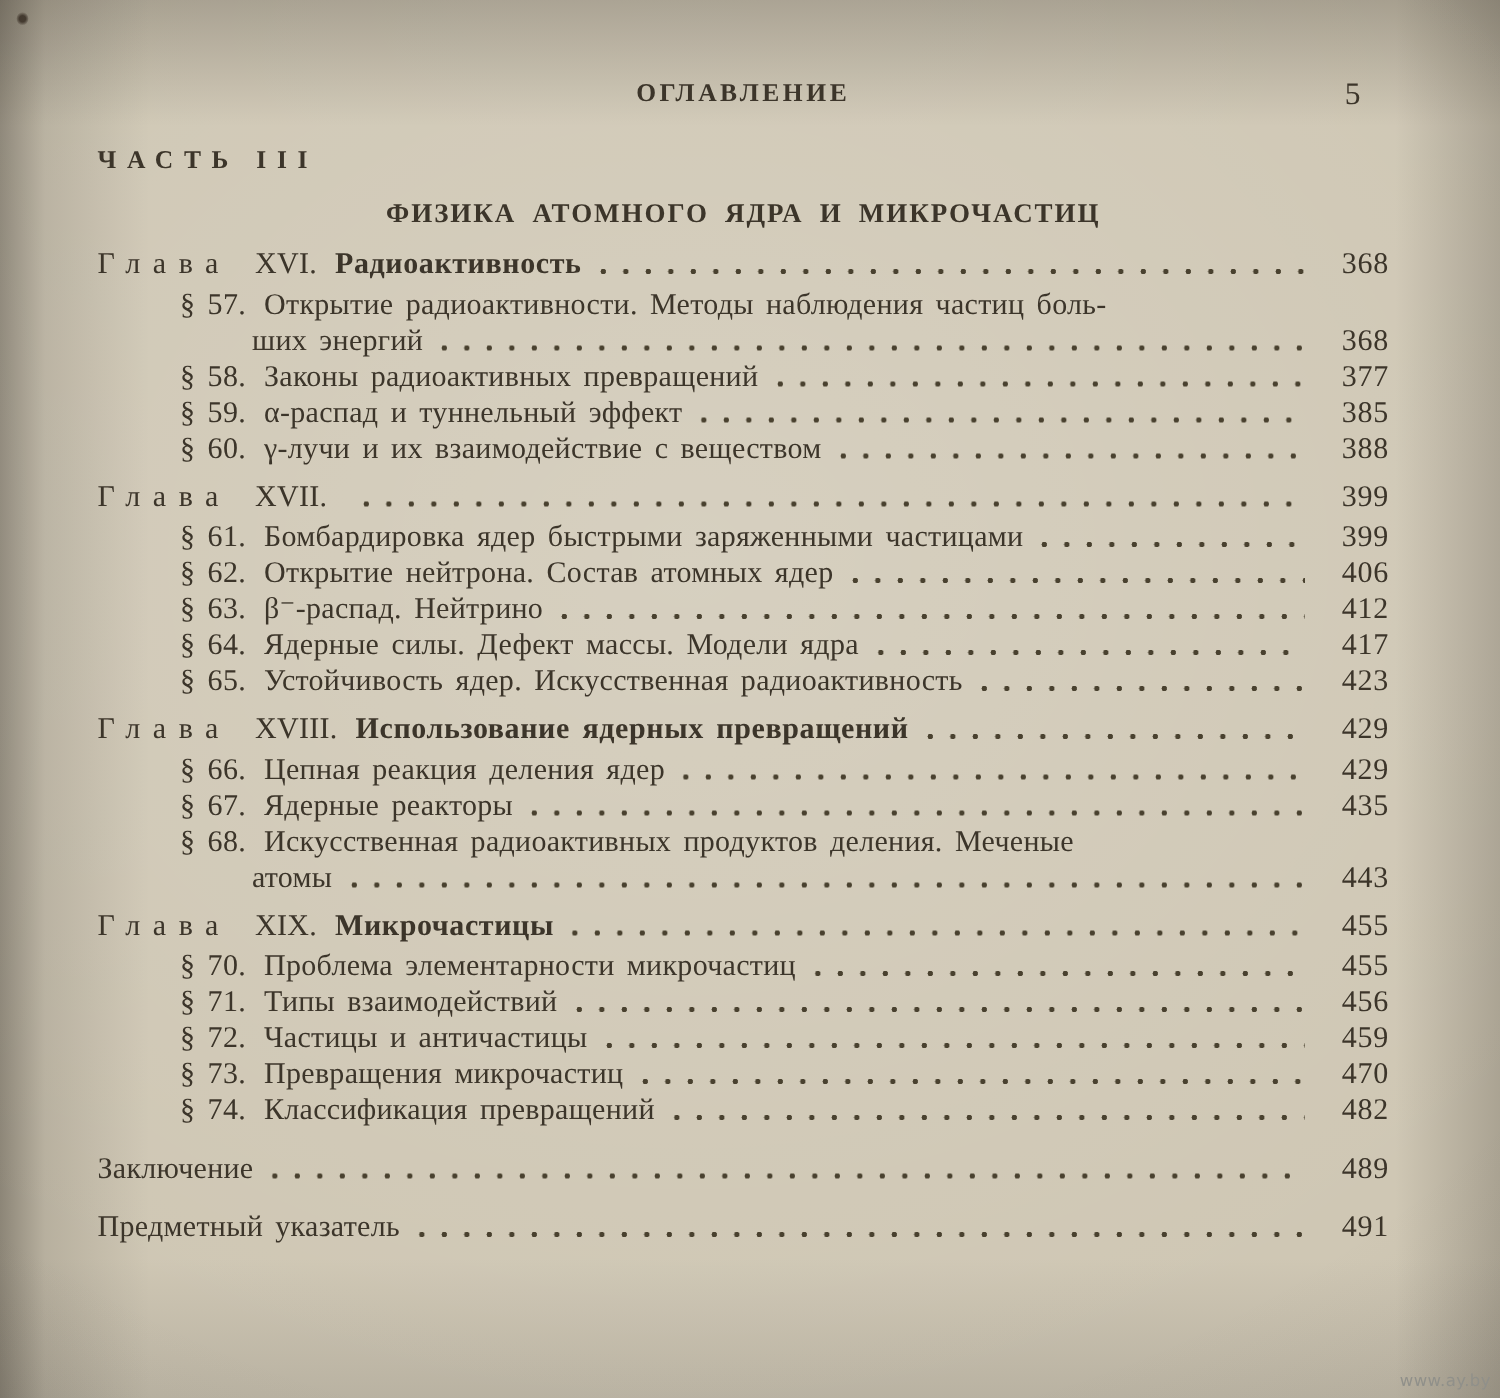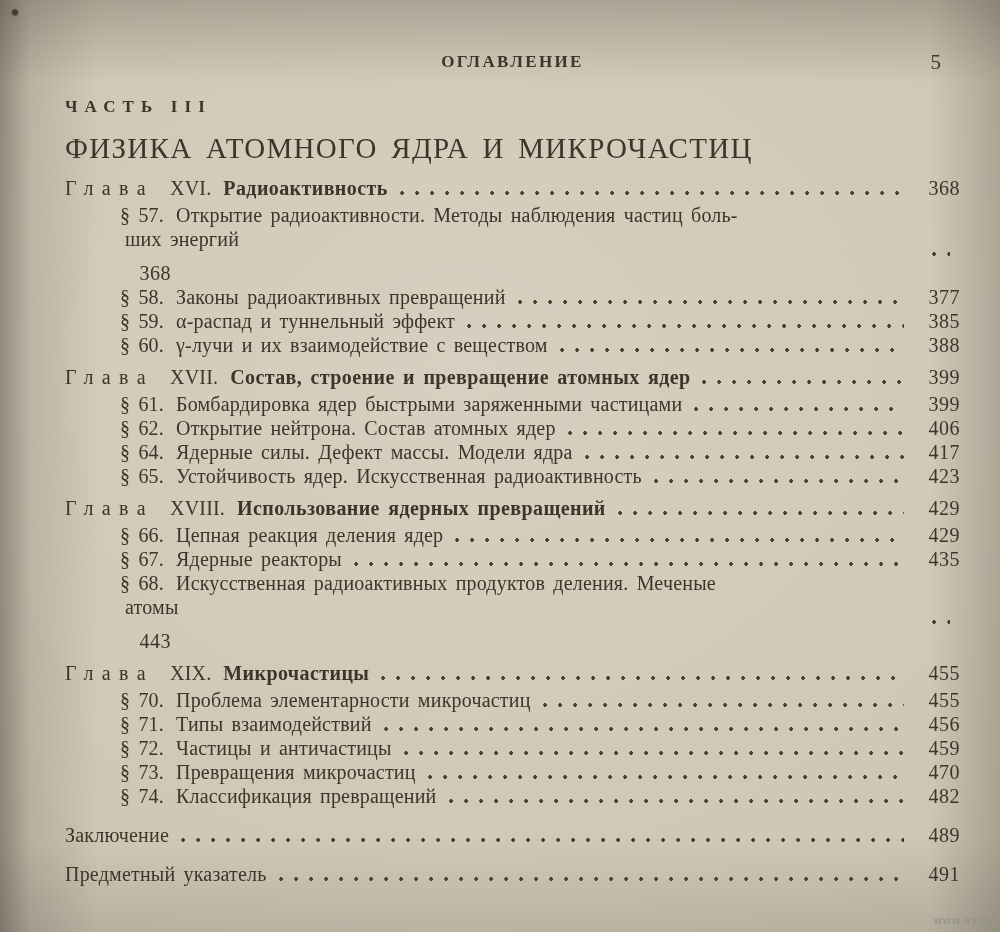--- a/index.html
+++ b/index.html
@@ -14,35 +14,35 @@
     background:
       radial-gradient(145% 130% at 46% 40%, rgba(255,255,255,0.16) 0%, rgba(255,255,255,0.0) 48%, rgba(58,52,42,0.10) 74%, rgba(58,52,42,0.34) 93%, rgba(45,40,32,0.48) 100%),
       linear-gradient(90deg, rgba(40,35,28,0.40) 0%, rgba(40,35,28,0.14) 3%, rgba(40,35,28,0.0) 10%),
       linear-gradient(270deg, rgba(40,35,28,0.22) 0%, rgba(40,35,28,0.0) 7%),
       linear-gradient(180deg, rgba(60,54,44,0.28) 0%, rgba(60,54,44,0.0) 9%),
       linear-gradient(0deg, rgba(120,116,108,0.25) 0%, rgba(120,116,108,0.0) 10%),
       #cfc7b4;
   }
   .speck { position:absolute; left:11px; top:8px; width:8px; height:9px; border-radius:50%;
     background:radial-gradient(circle, rgba(60,50,40,0.9) 35%, rgba(60,50,40,0) 75%); }
-  .page { position:absolute; inset:0; padding:52px 40px 0 65px; box-sizing:border-box; }
+  .page { position:absolute; inset:0; padding:52px 74px 0 65px; box-sizing:border-box; }
   .hdr { position:relative; text-align:center; height:26px; }
   .hdr-title { display:inline-block; font-size:17px; font-weight:700; letter-spacing:0.14em; }
   .hdr-num { position:absolute; right:18px; top:-2px; font-size:21px; letter-spacing:1px; }
   .part { text-align:left; margin-top:19px; font-size:17px; font-weight:700; letter-spacing:0.42em; }
-  .ptitle { text-align:left; margin:15px 0 0 0; font-size:29px; font-weight:400; letter-spacing:1.3px; word-spacing:5px; }
+  .ptitle { text-align:center; margin:15px 0 0 0; font-size:18px; font-weight:700; letter-spacing:1.3px; word-spacing:5px; }
   .toc { margin-top:11px; font-size:20px; line-height:24px; letter-spacing:0.2px; word-spacing:3px; }
   .entry.chapter { margin-top:8px; margin-bottom:3px; }
   .entry.plain { margin-top:15px; }
   .line { display:flex; align-items:baseline; }
   .chapter .lbl { letter-spacing:0.42em; flex:0 0 auto; }
   .chapter .num { margin:0 12px 0 16px; flex:0 0 auto; }
   .chapter .ttl { font-weight:700; letter-spacing:0.4px; }
   .section .lbl { margin-left:55px; width:56px; flex:0 0 auto; }
-  .line.cont { margin-left:60px;flex-direction:column; }
+  .line.cont { margin-left:103px; }
   .ttl { flex:0 0 auto; white-space:nowrap; }
   .dots {
     flex:1 1 auto; min-width:18px; align-self:flex-end;
     height:6px; margin:0 10px 4px 12px;
     background-image:radial-gradient(circle at 2.2px 3px, #49412f 1.7px, rgba(0,0,0,0) 2px);
     background-size:15px 6px; background-repeat:repeat-x;
   }
   .pg { flex:0 0 auto; width:46px; text-align:right; letter-spacing:0.5px; }
   .wm { position:absolute; right:6px; bottom:5px; font-family:"DejaVu Sans","Liberation Sans",sans-serif;
     font-size:11px; color:#90908a; letter-spacing:0.3px; }
@@ -102,21 +102,20 @@
           <span class="lbl">§ 60.</span>
           <span class="ttl">γ-лучи и их взаимодействие с веществом</span>
           <span class="dots"></span>
           <span class="pg">388</span>
         </div>
       </div>
       <div class="entry chapter">
         <div class="line">
           <span class="lbl">Глава</span>
           <span class="num">XVII.</span>
-          <span class="ttl">Состав, строение и превращение атомных ядер</span>
           <span class="dots"></span>
           <span class="pg">399</span>
         </div>
       </div>
       <div class="entry section">
         <div class="line">
           <span class="lbl">§ 61.</span>
           <span class="ttl">Бомбардировка ядер быстрыми заряженными частицами</span>
           <span class="dots"></span>
           <span class="pg">399</span>
@@ -125,20 +124,28 @@
       <div class="entry section">
         <div class="line">
           <span class="lbl">§ 62.</span>
           <span class="ttl">Открытие нейтрона. Состав атомных ядер</span>
           <span class="dots"></span>
           <span class="pg">406</span>
         </div>
       </div>
       <div class="entry section">
         <div class="line">
+          <span class="lbl">§ 63.</span>
+          <span class="ttl">β⁻-распад. Нейтрино</span>
+          <span class="dots"></span>
+          <span class="pg">412</span>
+        </div>
+      </div>
+      <div class="entry section">
+        <div class="line">
           <span class="lbl">§ 64.</span>
           <span class="ttl">Ядерные силы. Дефект массы. Модели ядра</span>
           <span class="dots"></span>
           <span class="pg">417</span>
         </div>
       </div>
       <div class="entry section">
         <div class="line">
           <span class="lbl">§ 65.</span>
           <span class="ttl">Устойчивость ядер. Искусственная радиоактивность</span>

